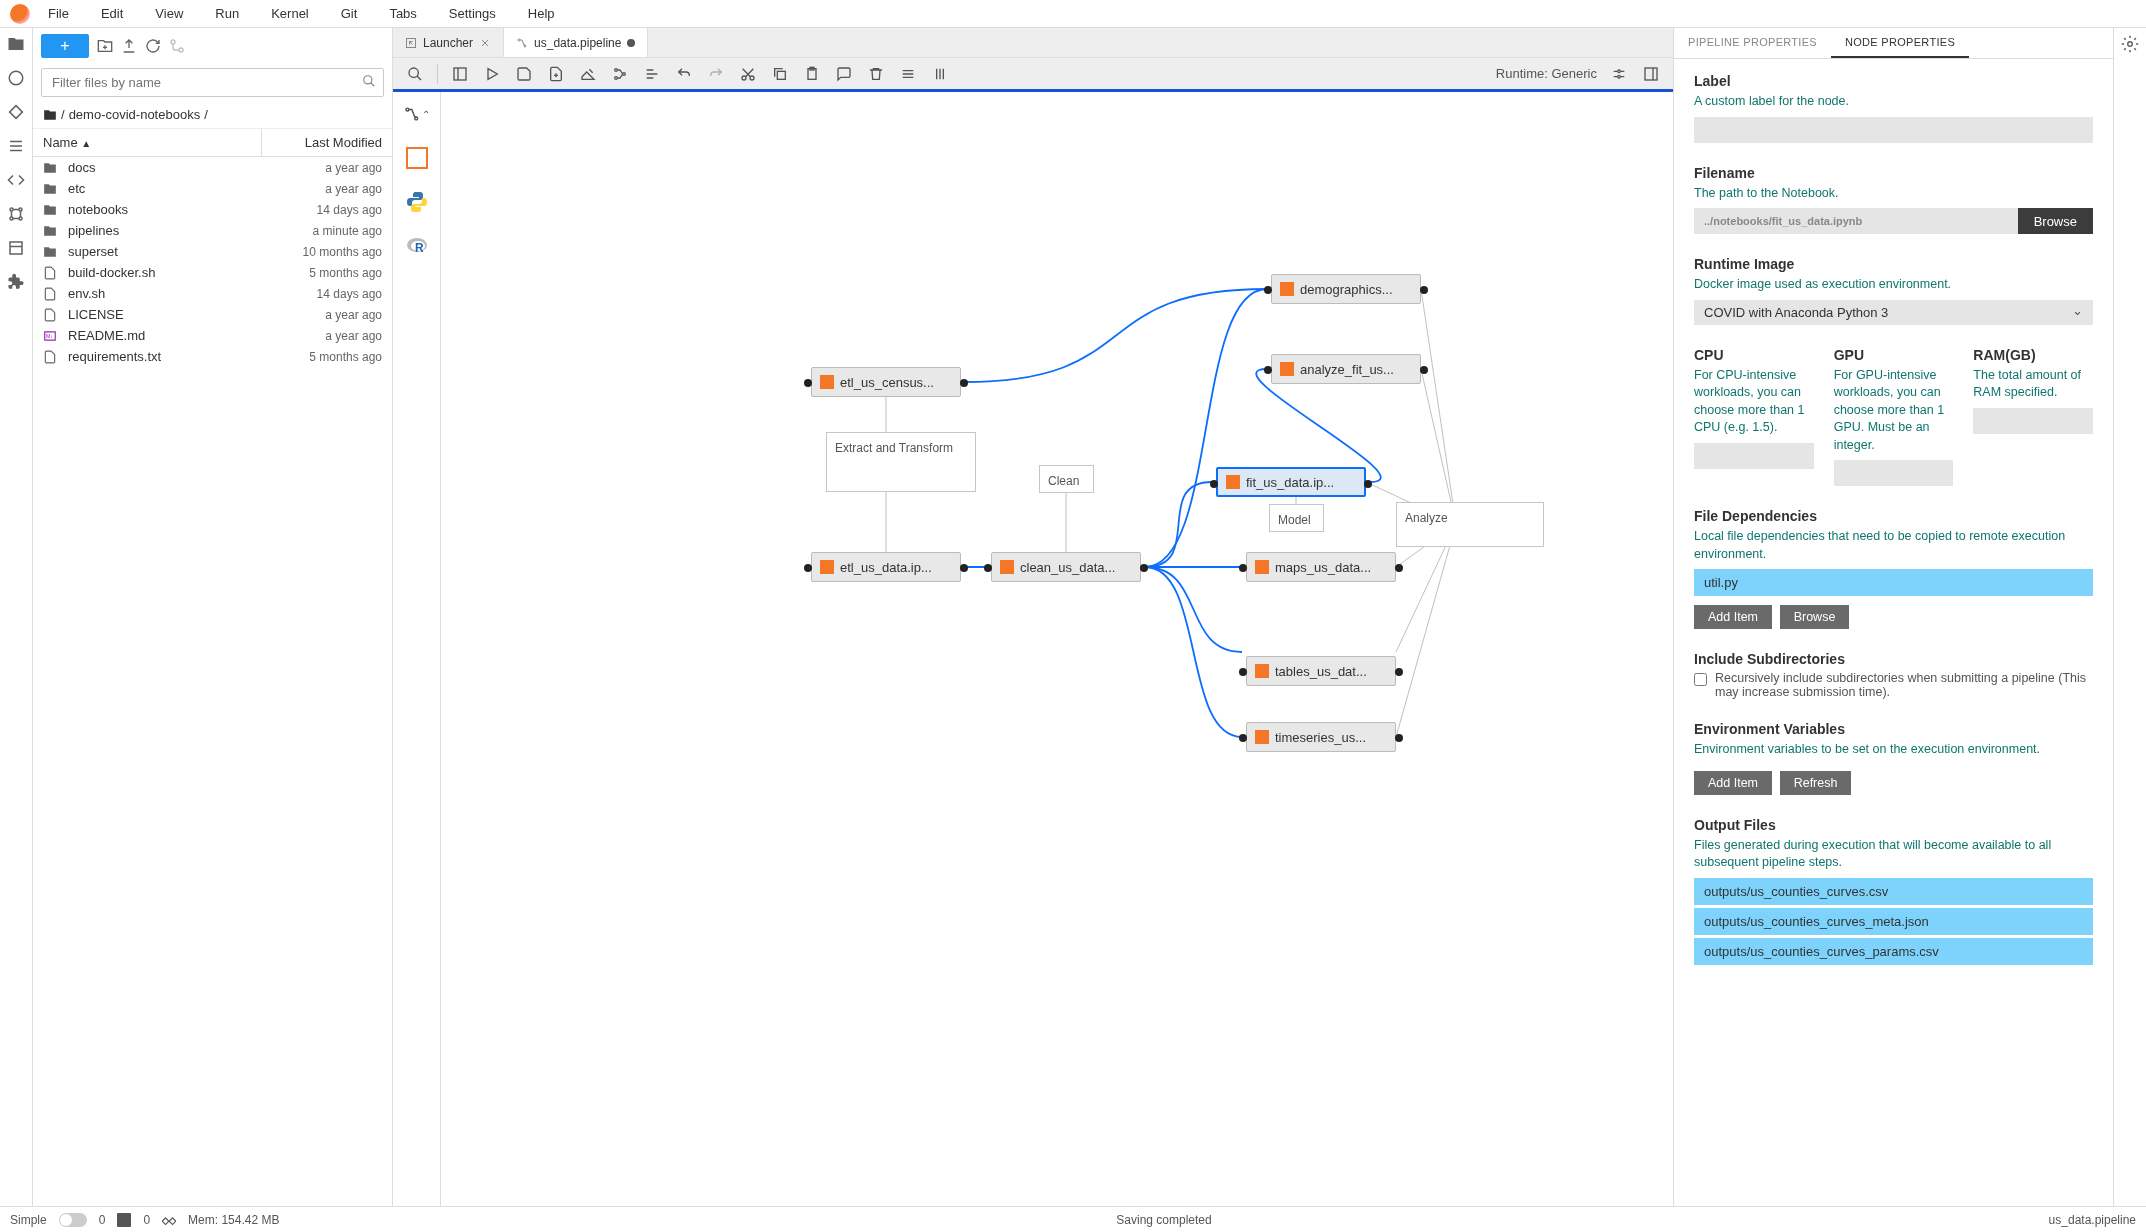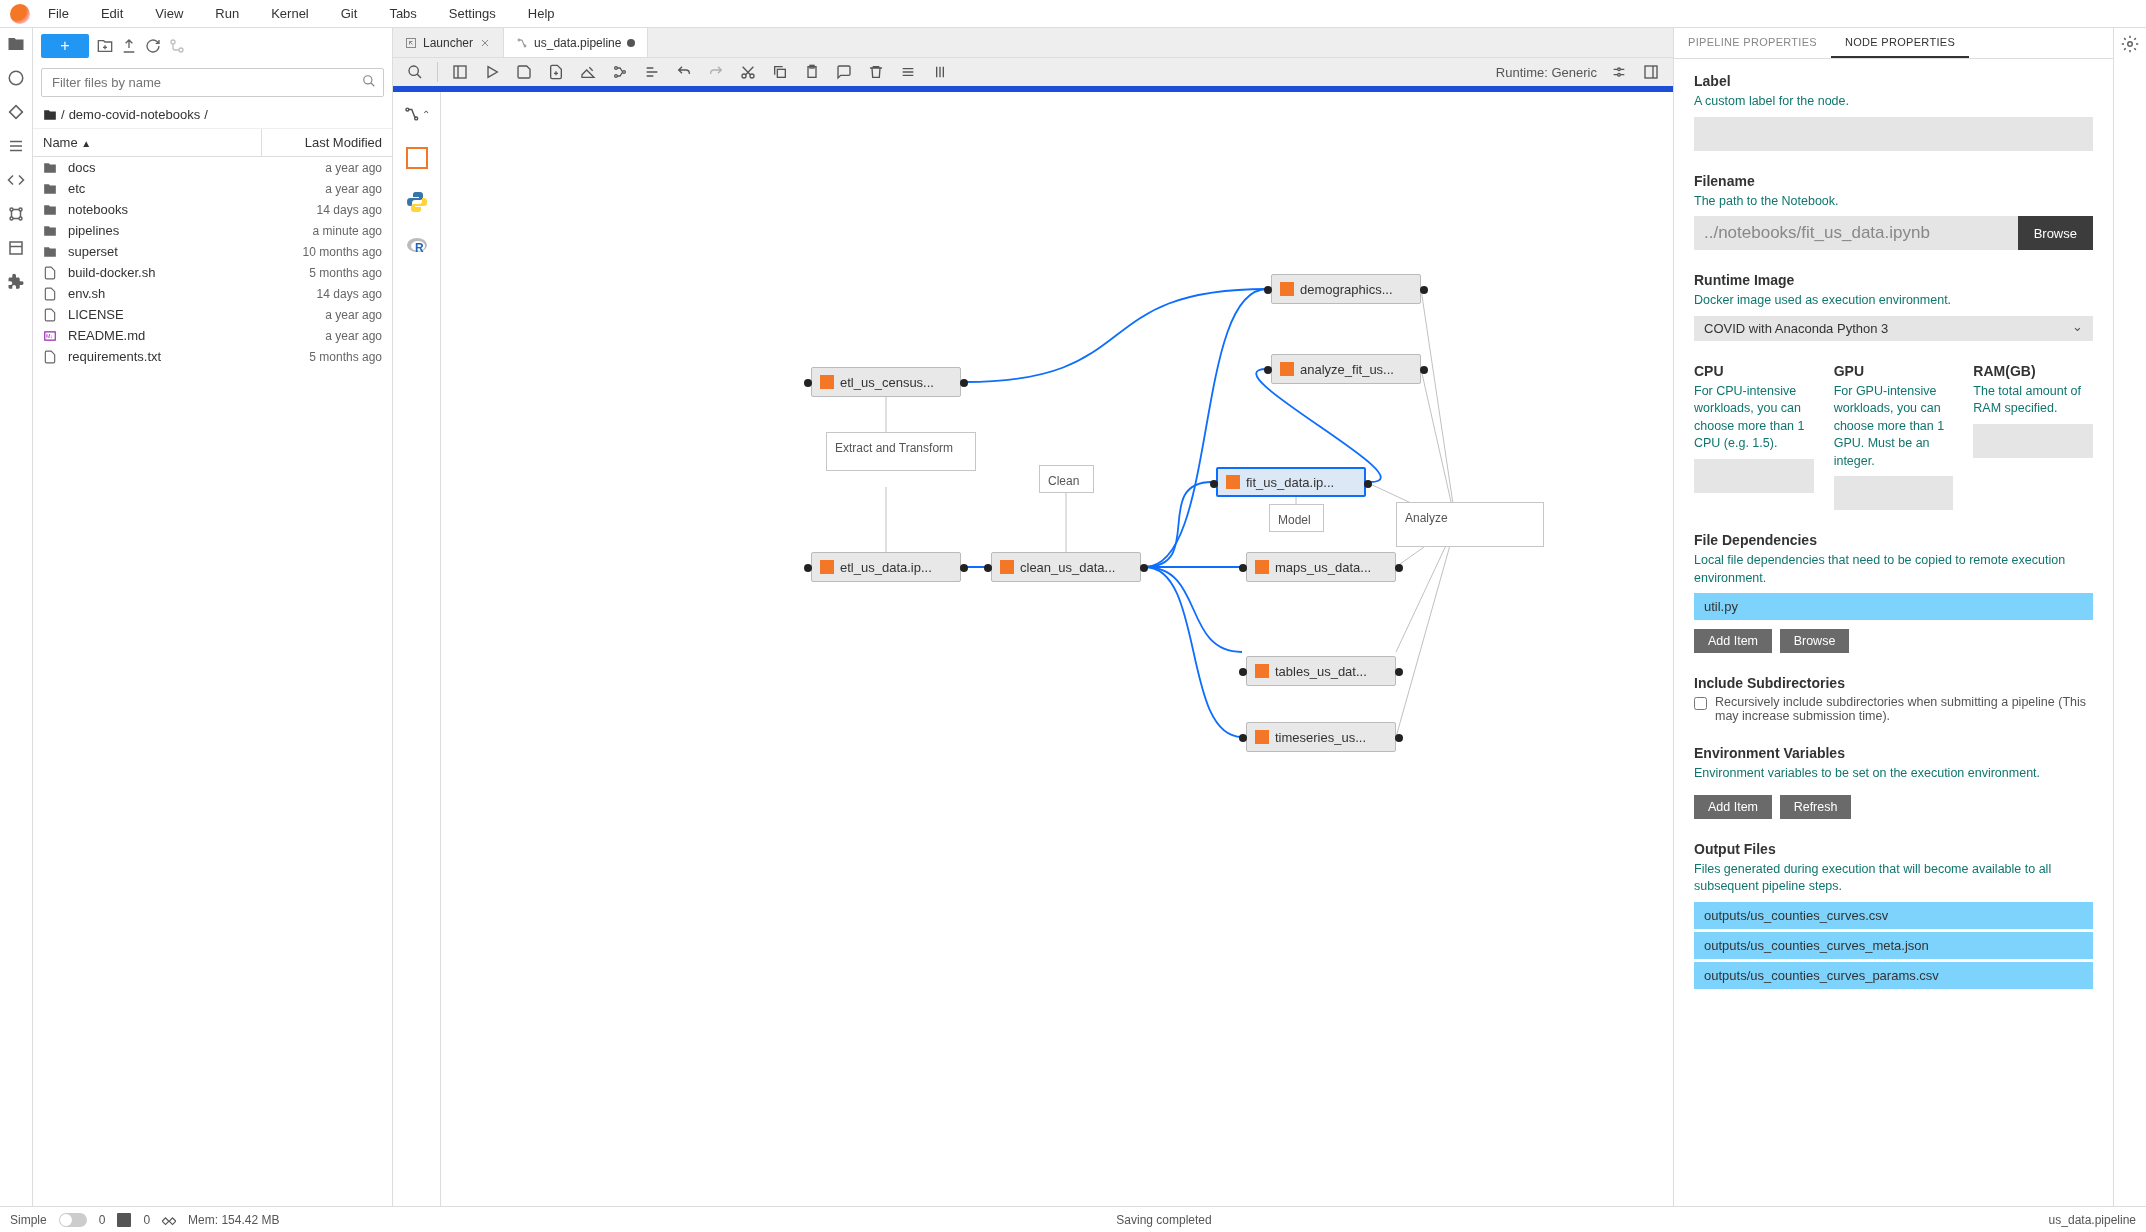--- a/index.html
+++ b/index.html
@@ -29,21 +29,21 @@
 .file-row .fname { flex: 1; display: flex; align-items: center; gap: 11px; }
 .file-row .fmod { width: 120px; text-align: right; color: #666; font-size: 12px; }
 .folder-icon, .file-icon { width: 14px; height: 14px; color: #666; }
 .center-area { flex: 1; display: flex; flex-direction: column; min-width: 0; }
 .tabs { display: flex; background: #eeeeee; border-bottom: 1px solid #ddd; height: 30px; }
 .tab { display: flex; align-items: center; gap: 6px; padding: 0 12px; border-right: 1px solid #ddd; background: #eeeeee; cursor: pointer; font-size: 12px; }
 .tab.active { background: #fff; }
 .tab-icon { width: 12px; height: 12px; }
 .tab-close { width: 12px; height: 12px; color: #888; }
 .tab-dirty { width: 8px; height: 8px; border-radius: 50%; background: #555; }
-.editor-toolbar { display: flex; align-items: center; height: 34px; background: #eeeeee; border-bottom: 6px solid #1d4ed8; padding: 0 8px; gap: 4px; }
+.editor-toolbar { display: flex; align-items: center; height: 34px; background: #eeeeee; border-bottom: 3px solid #1d4ed8; padding: 0 8px; gap: 4px; }
 .et-icon { width: 28px; height: 24px; display: flex; align-items: center; justify-content: center; color: #555; cursor: pointer; border-radius: 2px; }
 .et-icon svg { width: 16px; height: 16px; }
 .et-sep { width: 1px; height: 20px; background: #ccc; margin: 0 4px; }
 .et-spacer { flex: 1; }
 .runtime-label { color: #555; font-size: 13px; padding-right: 4px; }
 .editor-body { flex: 1; display: flex; min-height: 0; }
 .palette { width: 48px; border-right: 1px solid #ddd; display: flex; flex-direction: column; align-items: center; padding-top: 8px; gap: 16px; background: #fff; }
 .palette-icon { width: 28px; height: 28px; display: flex; align-items: center; justify-content: center; cursor: pointer; }
 .canvas-wrap { flex: 1; position: relative; background: #fff; overflow: hidden; }
 .canvas-svg { position: absolute; inset: 0; width: 100%; height: 100%; }
@@ -55,21 +55,21 @@
 .comment-node { position: absolute; border: 1px solid #c6c6c6; background: #fff; padding: 8px; font-size: 12px; color: #555; cursor: pointer; }
 .right-strip { width: 33px; border-left: 1px solid #ddd; display: flex; flex-direction: column; align-items: center; padding-top: 6px; }
 .prop-panel { width: 440px; border-left: 1px solid #ddd; background: #fff; display: flex; flex-direction: column; }
 .prop-tabs { display: flex; border-bottom: 1px solid #ddd; }
 .prop-tab { padding: 8px 14px; font-size: 11px; color: #888; cursor: pointer; letter-spacing: 0.3px; }
 .prop-tab.active { color: #333; border-bottom: 2px solid #333; }
 .prop-body { flex: 1; overflow-y: auto; padding: 14px 20px; }
 .prop-section { margin-bottom: 22px; }
 .prop-label { font-weight: 600; margin-bottom: 4px; font-size: 14px; }
 .prop-desc { color: #0f766e; font-size: 12.5px; margin-bottom: 6px; line-height: 1.4; }
-.prop-input { width: 100%; background: #e5e5e5; border: none; padding: 7px 10px; font-size: 17px; color: #555; }
+.prop-input { width: 100%; background: #e5e5e5; border: none; padding: 7px 10px; font-size: 11px; color: #555; font-weight: bold; }
 .prop-input-row { display: flex; }
 .prop-input-row .prop-input { flex: 1; }
 .browse-btn { background: #3c3c3c; color: #fff; border: none; padding: 0 16px; cursor: pointer; font-size: 13px; }
 .prop-select { width: 100%; background: #e5e5e5; border: none; padding: 5px 10px; font-size: 13px; appearance: none; position: relative; }
 .select-wrap { position: relative; }
 .select-wrap::after { content: "⌄"; position: absolute; right: 10px; top: 3px; pointer-events: none; color: #555; }
 .prop-3col { display: flex; gap: 20px; }
 .prop-3col > div { flex: 1; }
 .small-btn { background: #6a6a6a; color: #fff; border: none; padding: 5px 14px; font-size: 12.5px; cursor: pointer; margin-right: 4px; margin-top: 6px; }
 .dep-item { background: #7dd3fc; padding: 6px 10px; font-size: 13px; margin-bottom: 3px; }
@@ -515,21 +515,21 @@
               <div class="nlabel">tables_us_dat...</div>
               <div class="port" style="left: -8px; top: 11px;"></div>
               <div class="port" style="right: -8px; top: 11px;"></div>
             </div>
             <div class="node" style="left: 805px; top: 630px;">
               <div class="nb-icon"></div>
               <div class="nlabel">timeseries_us...</div>
               <div class="port" style="left: -8px; top: 11px;"></div>
               <div class="port" style="right: -8px; top: 11px;"></div>
             </div>
-            <div class="comment-node" style="left: 385px; top: 340px; width: 150px; height: 39px;">Extract and Transform</div>
+            <div class="comment-node" style="left: 385px; top: 340px; width: 150px; height: 60px;">Extract and Transform</div>
             <div class="comment-node" style="left: 598px; top: 373px; width: 55px; height: 28px;">Clean</div>
             <div class="comment-node" style="left: 828px; top: 412px; width: 55px; height: 28px;">Model</div>
             <div class="comment-node" style="left: 955px; top: 410px; width: 148px; height: 45px;">Analyze</div>
           </div>
       </div>
     </div>
 
     <div class="prop-panel">
       <div class="prop-tabs">
         <div class="prop-tab">PIPELINE PROPERTIES</div>

